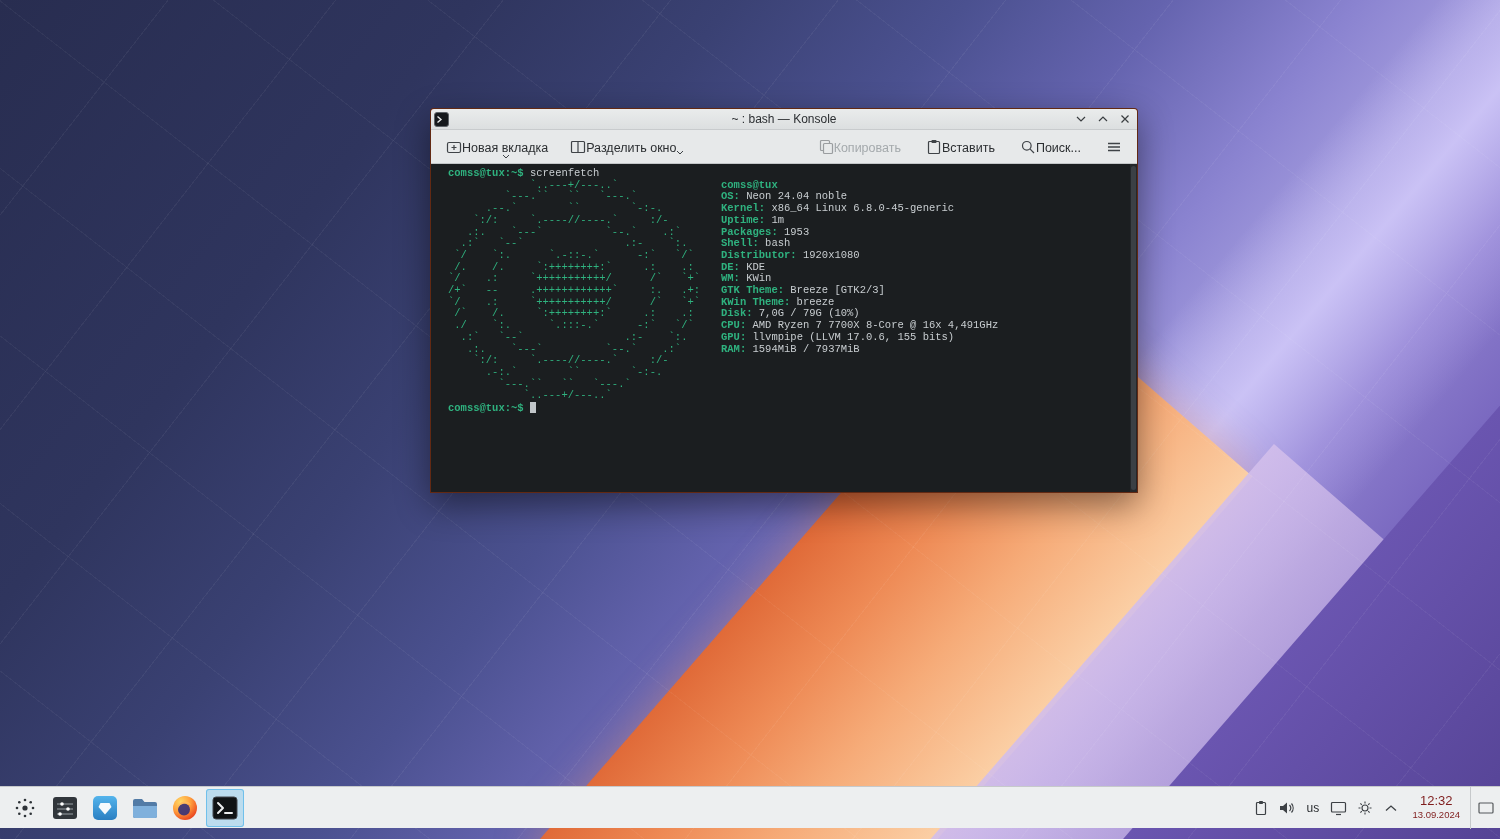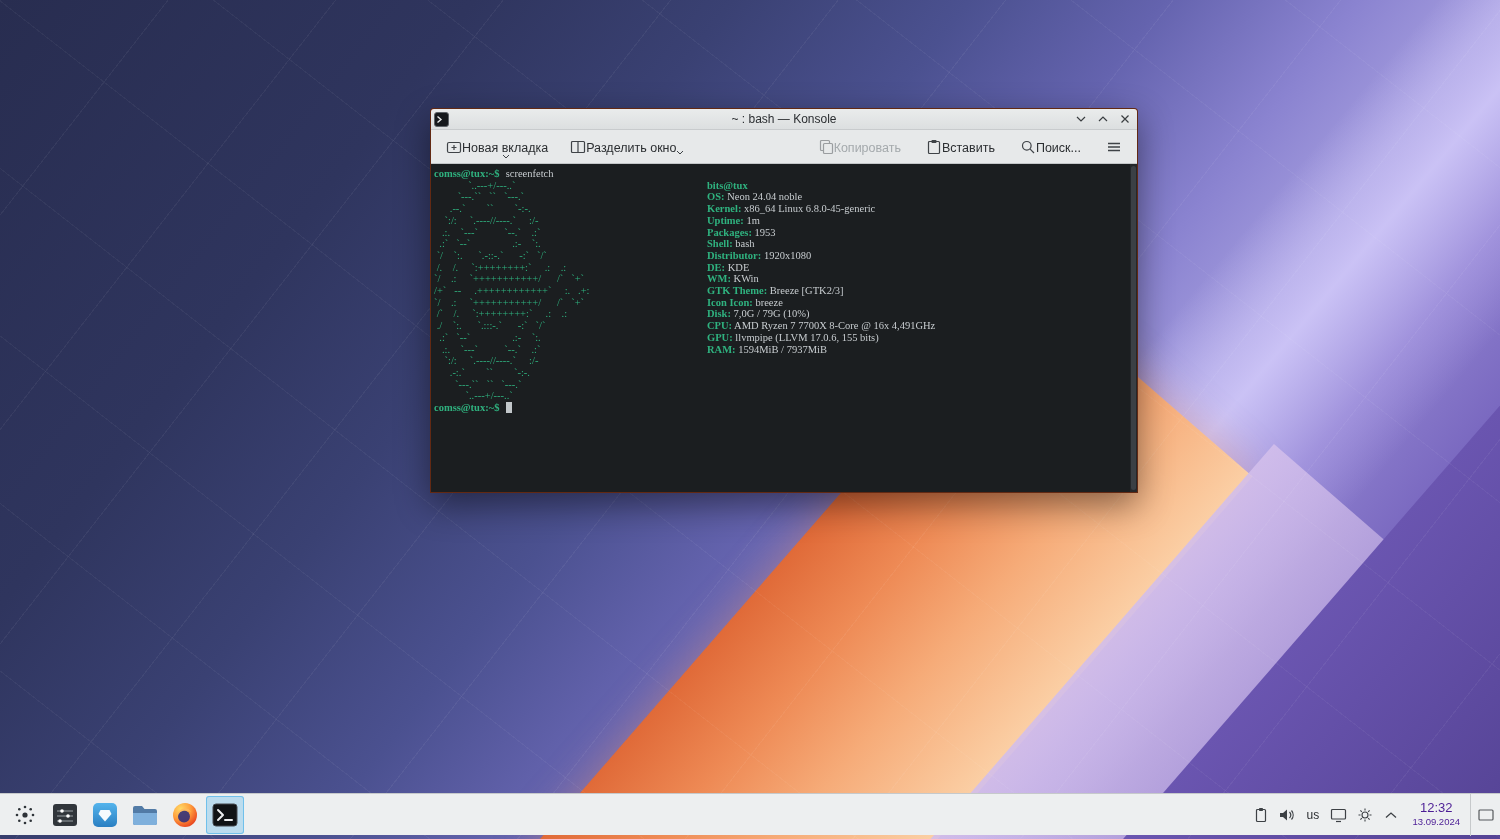--- a/index.html
+++ b/index.html
@@ -37,43 +37,43 @@
   .toolbar{height:34px;background:#e7e9ea;border-bottom:1px solid #c3c6c8;display:flex;align-items:center;
     padding:0 10px;gap:12px;font-size:12.5px;color:#2b2e31}
   .tbtn{all:unset;display:inline-flex;align-items:flex-end;gap:0;padding:4px 5px;border-radius:3px;cursor:pointer;position:relative}
   .tb-right{margin-left:auto;display:inline-flex;align-items:center;gap:15px}
   .tbtn.disabled{color:#a4a9ac;cursor:default}
   .tbtn.disabled svg{opacity:.45}
   .menu-caret-under{position:absolute;bottom:0;left:54%;}
 
   
   .terminal{flex:1;position:relative;background:#1b1e20;color:#c8cdd0;overflow:hidden;
-    font-family:Liberation Serif, serif;font-size:10.5px;line-height:11.7px;
-    padding:4px 10px 0 3px}
+    font-family:Liberation Mono, monospace;font-size:10.5px;line-height:11.7px;
+    padding:4px 10px 0 17px}
   .tline{white-space:pre}
   .tg{color:#2fb27f}
   .tb{font-weight:bold}
   .cmd{padding-left:6.3px}
   .fetch-row{display:flex;align-items:flex-start}
   .ascii{width:273px;flex:0 0 auto;white-space:pre;color:#2fb27f;font:inherit}
   .sysinfo div{white-space:pre}
   .lsb{white-space:pre;font:inherit;color:#c8cdd0}
   .cursor{display:inline-block;width:6.3px;height:10.5px;background:#c2c7ca;vertical-align:-1.5px;margin-left:6.3px}
   .scrollbar{position:absolute;top:0;right:0;bottom:0;width:7px;background:#24272a;cursor:pointer}
   .sb-handle{position:absolute;top:2px;bottom:2px;left:1px;right:1px;background:#3b4045;border-radius:3px}
 
   
-  .taskbar{position:absolute;left:0;right:0;bottom:4px;height:42px;background:#edeff0;border-top:1px solid #c6c9cb;
+  .taskbar{position:absolute;left:0;right:0;bottom:11px;height:42px;background:#edeff0;border-top:1px solid #c6c9cb;
     display:flex;align-items:center;padding-left:6px;z-index:5}
   .task-btn{width:38px;height:38px;display:grid;place-items:center;border-radius:3px;cursor:pointer;margin-right:2px}
   .task-btn.active{background:rgba(61,174,233,.28);box-shadow:inset 0 0 0 1px rgba(61,174,233,.6)}
   .tray{margin-left:auto;display:flex;align-items:center;gap:3px}
   .tray-btn{width:23px;height:30px;display:grid;place-items:center;cursor:pointer;border-radius:3px}
   .kbd{font-size:12px;color:#2b2e31}
-  .clock{text-align:center;color:#4c1d95;margin:0 10px;cursor:pointer;line-height:14px}
+  .clock{text-align:center;color:#7f1d1d;margin:0 10px;cursor:pointer;line-height:14px}
   .clock .time{font-size:13px}
   .clock .date{font-size:9.5px}
   .peek{width:30px;height:42px;border-left:1px solid #c6c9cb;display:grid;place-items:center;cursor:pointer}
 </style>
 </head>
 <body>
 
 <div class="desktop">
 
   <div class="wallpaper">
@@ -181,31 +181,31 @@
 `/    .:     `+++++++++++/      /`   `+`
  /`    /.     `:++++++++:`     .:    .:
  ./    `:.      `.:::-.`      -:`   `/`
   .:`   `--`                .:-    `:.
    .:.    `---`          `--.`    .:`
     `:/:     `.----//----.`     :/-
       .-:.`        ``        `-:-.
         `---.``   ``   `---.`
             `..---+/---..`</pre>
         <div class="sysinfo">
-            <div><span class="tg tb">bits@tux</span><span></span></div>
+            <div><span class="tg tb">comss@tux</span><span></span></div>
             <div><span class="tg tb">OS:</span><span> Neon 24.04 noble</span></div>
             <div><span class="tg tb">Kernel:</span><span> x86_64 Linux 6.8.0-45-generic</span></div>
             <div><span class="tg tb">Uptime:</span><span> 1m</span></div>
             <div><span class="tg tb">Packages:</span><span> 1953</span></div>
             <div><span class="tg tb">Shell:</span><span> bash</span></div>
             <div><span class="tg tb">Distributor:</span><span> 1920x1080</span></div>
             <div><span class="tg tb">DE:</span><span> KDE</span></div>
             <div><span class="tg tb">WM:</span><span> KWin</span></div>
             <div><span class="tg tb">GTK Theme:</span><span> Breeze [GTK2/3]</span></div>
-            <div><span class="tg tb">Icon Icon:</span><span> breeze</span></div>
+            <div><span class="tg tb">KWin Theme:</span><span> breeze</span></div>
             <div><span class="tg tb">Disk:</span><span> 7,0G / 79G (10%)</span></div>
             <div><span class="tg tb">CPU:</span><span> AMD Ryzen 7 7700X 8-Core @ 16x 4,491GHz</span></div>
             <div><span class="tg tb">GPU:</span><span> llvmpipe (LLVM 17.0.6, 155 bits)</span></div>
             <div><span class="tg tb">RAM:</span><span> 1594MiB / 7937MiB</span></div>
           </div>
       </div>
       <div class="tline"><span class="tg tb">comss@tux:~$</span><span class="cursor"></span></div>
       <div class="scrollbar">
           <div class="sb-handle"></div>
         </div>

